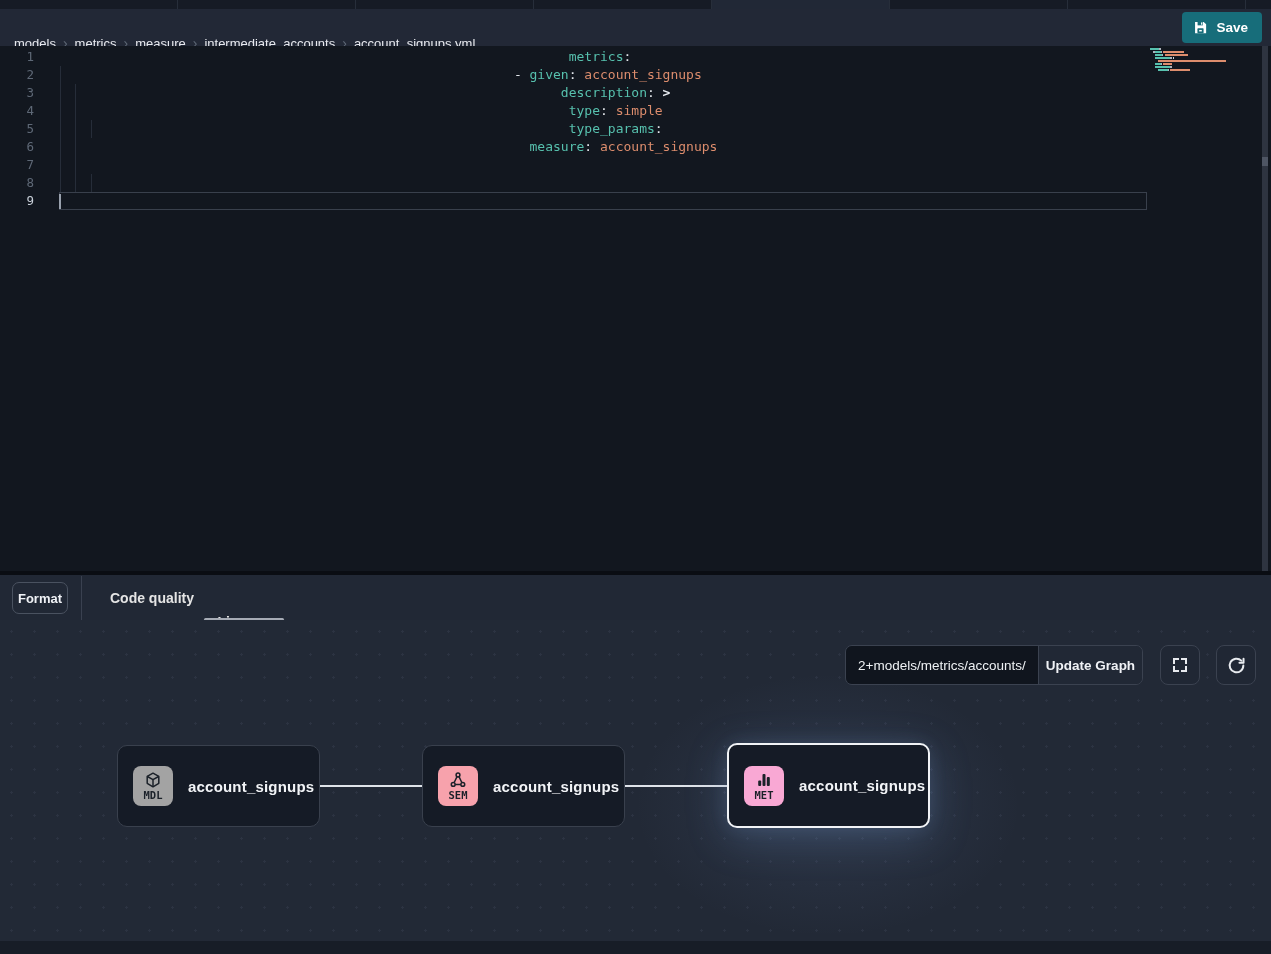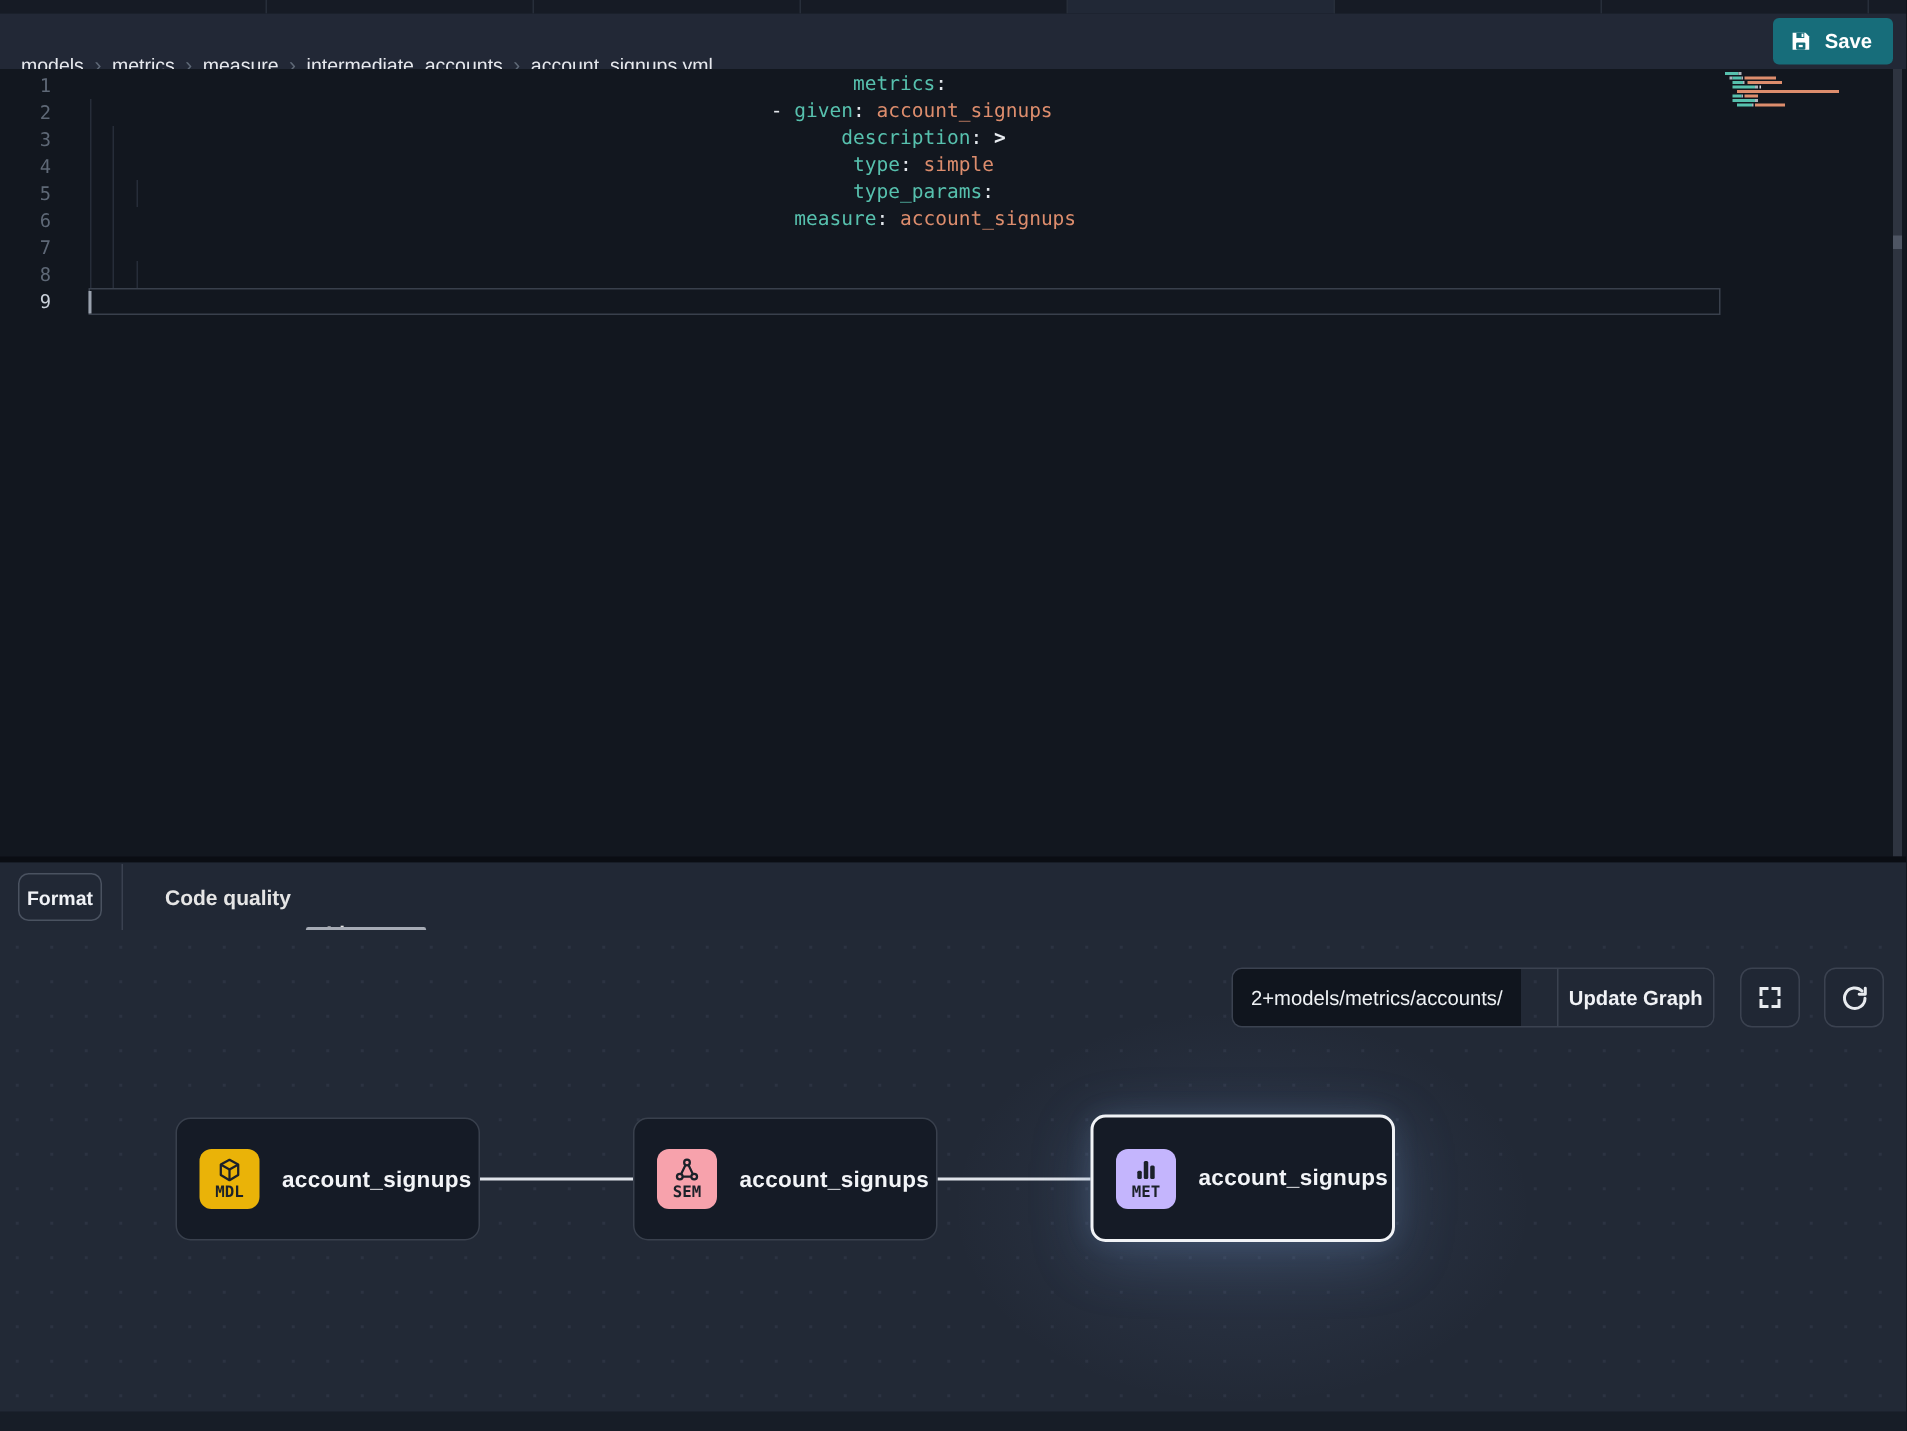--- a/index.html
+++ b/index.html
@@ -58,21 +58,21 @@
   .canvas { position:absolute; left:0; top:45px; width:1271px; height:334px; background:#222936;
     background-image:radial-gradient(circle, #2c3342 1px, rgba(0,0,0,0) 1.3px); background-size:23px 23px; }
   .canvas-glow { position:absolute; left:608px; top:35px; width:440px; height:300px;
     background:radial-gradient(ellipse at center, rgba(120,150,205,0.13), rgba(0,0,0,0) 62%); pointer-events:none; }
   .canvas-bottom { position:absolute; left:0; bottom:0; width:1271px; height:13px; background:#171d27; }
   .graph-controls { position:absolute; top:25px; right:15px; display:flex; align-items:center; }
   .selector-group { display:flex; height:40px; border:1px solid #3b4250; border-radius:7px; overflow:hidden; margin-right:17px; }
   .selector-input { width:192px; height:38px; background:#10151e; border:none; outline:none; color:#eef1f4;
     font-size:13.5px; padding:0 12px; font-family:"Liberation Sans", sans-serif; }
   .update-btn { width:104px; height:38px; background:#212835; border:none; border-left:1px solid #3b4250;
-    color:#f0f2f6; font-size:13.5px; font-weight:600; font-family:"Liberation Sans", sans-serif; cursor:pointer;margin-left:24px; }
+    color:#f0f2f6; font-size:13.5px; font-weight:600; font-family:"Liberation Sans", sans-serif; cursor:pointer; }
   .icon-btn { width:40px; height:40px; background:#202734; border:1px solid #3b4250; border-radius:8px;
     display:flex; align-items:center; justify-content:center; cursor:pointer; }
   .icon-btn + .icon-btn { margin-left:8px; }
   .icon-btn.fullscreen { margin-right:8px; }
   
   .edge { position:absolute; height:2px; background:#dfe3e9; top:165px; }
   .node { position:absolute; top:125px; width:203px; height:82px; background:#151b26;
     border:1.5px solid #39404d; border-radius:10px; display:flex; align-items:center; cursor:pointer; }
   .node.selected { top:123px; height:85px; border:2px solid #f1f3f6;
     box-shadow:0 10px 40px rgba(100,132,180,0.30), 0 0 18px rgba(150,180,230,0.12); }
@@ -201,21 +201,21 @@
               <path d="M17.4 2.9v4.3h-4.3" stroke-linejoin="round"></path>
             </svg>
           </span>
         </div>
       </div>
 
       <div class="edge" style="left:320px; width:102px;"></div>
       <div class="edge" style="left:625px; width:102px;"></div>
       <div id="nodes-layer">
           <div class="node" style="left: 117px;">
-            <div class="badge" style="background: #eab308;">
+            <div class="badge" style="background: #a3a3a3;">
               <span style="display: flex;">
                 <svg width="18" height="18" viewBox="0 0 18 18" fill="none" stroke="#1b2129" stroke-width="1.5" stroke-linejoin="round">
                   <path d="M9 2.2l5.8 3.2v6.9L9 15.8 3.2 12.3V5.4z"></path>
                   <path d="M3.4 5.5L9 8.6l5.6-3.1"></path>
                   <path d="M9 8.6v7"></path>
                 </svg>
               </span>
               <span class="b-label">MDL</span>
             </div>
             <span class="node-label">account_signups</span>
@@ -228,21 +228,21 @@
                   <circle cx="4.2" cy="13.4" r="1.9"></circle>
                   <circle cx="13.8" cy="13.4" r="1.9"></circle>
                   <path d="M8 5.7l-2.8 5.8M10 5.7l2.8 5.8M6.2 13.4h5.6"></path>
                 </svg>
               </span>
               <span class="b-label">SEM</span>
             </div>
             <span class="node-label">account_signups</span>
           </div>
           <div class="node selected" style="left: 727px;">
-            <div class="badge" style="background: #c4b5fd;">
+            <div class="badge" style="background: #f9a8d4;">
               <span style="display: flex;">
                 <svg width="18" height="18" viewBox="0 0 18 18" fill="#1b2129">
                   <rect x="3.2" y="9.5" width="3" height="5.5" rx="1"></rect>
                   <rect x="7.5" y="3" width="3" height="12" rx="1"></rect>
                   <rect x="11.8" y="6" width="3" height="9" rx="1"></rect>
                 </svg>
               </span>
               <span class="b-label">MET</span>
             </div>
             <span class="node-label">account_signups</span>

